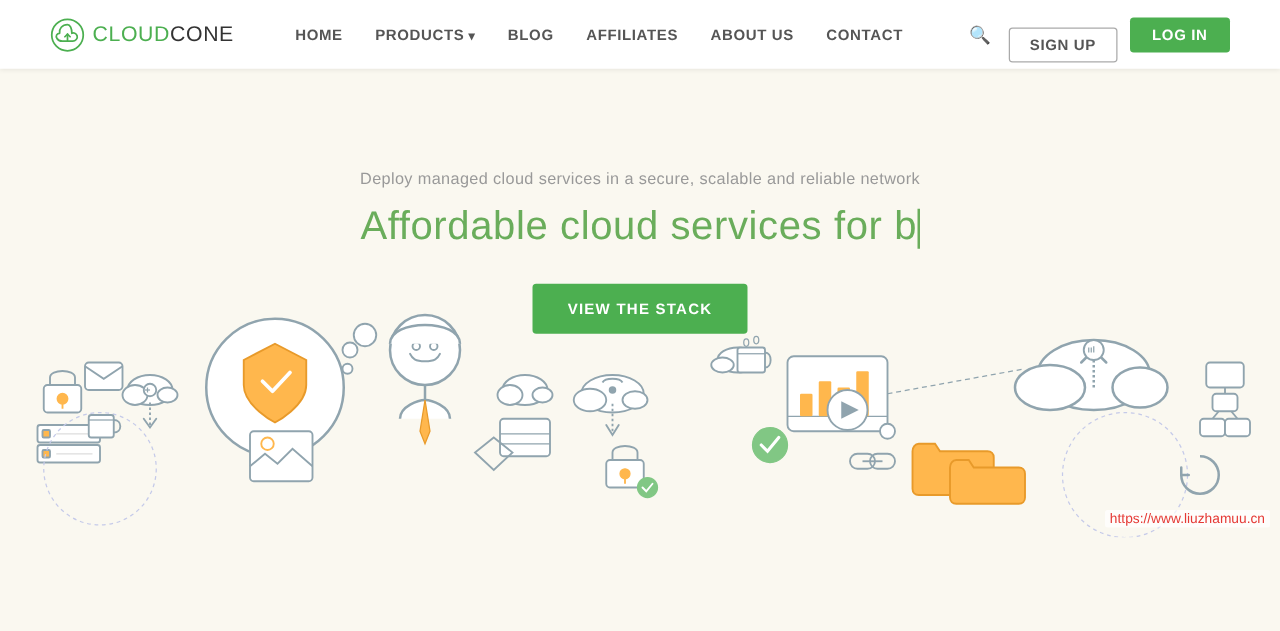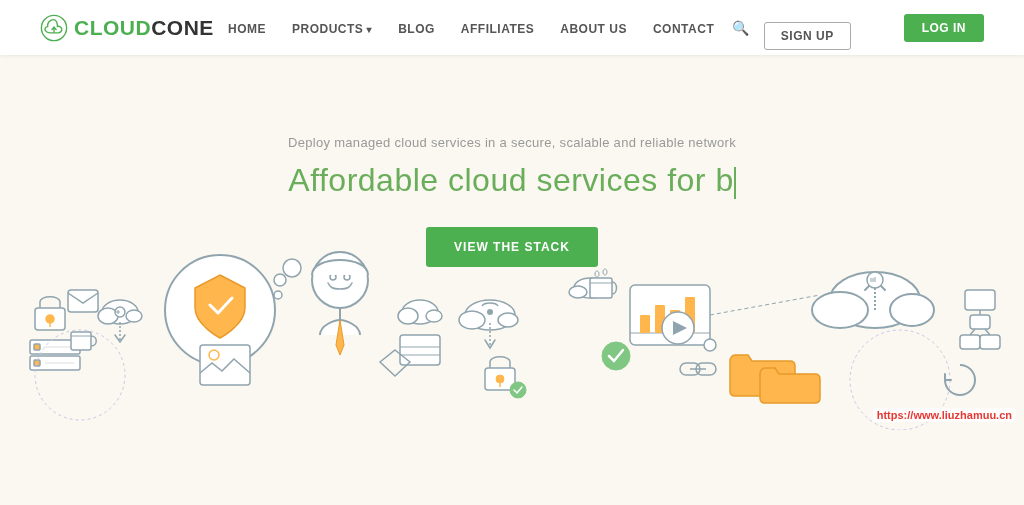--- a/index.html
+++ b/index.html
@@ -27,22 +27,22 @@
       display: flex;
       align-items: center;
       gap: 6px;
       text-decoration: none;
     }
     .logo-icon {
       width: 28px;
       height: 28px;
     }
     .logo-text {
-      font-size: 21px;
-      font-weight: 700;
+      font-size: 17px;
+      font-weight: 400;
       color: #333;
       letter-spacing: 0.5px;
     }
     .logo-text span { color: #4caf50; }
     .nav-links {
       display: flex;
       align-items: center;
       gap: 26px;
       list-style: none;
     }
@@ -86,21 +86,20 @@
       background: #4caf50;
       color: #fff;
       border: none;
       font-size: 12px;
       font-weight: 600;
       padding: 7px 18px;
       border-radius: 3px;
       cursor: pointer;
       text-transform: uppercase;
       letter-spacing: 0.5px;
-      margin-left: 43px;
     }
 
     
     .hero {
       position: relative;
       background-color: #faf8f0;
       height: 375px;
       display: flex;
       flex-direction: column;
       align-items: center;
@@ -159,21 +158,21 @@
       height: 100%;
     }
 
     
     .watermark {
       position: absolute;
       bottom: 8px;
       right: 8px;
       font-size: 11px;
       color: #e53935;
-      font-weight: 700;
+      font-weight: 400;
       z-index: 20;
       background: rgba(255,255,255,0.7);
       padding: 1px 4px;
       border-radius: 2px;
     }
   </style>
 </head>
 <body>
 
 <nav class="navbar">

